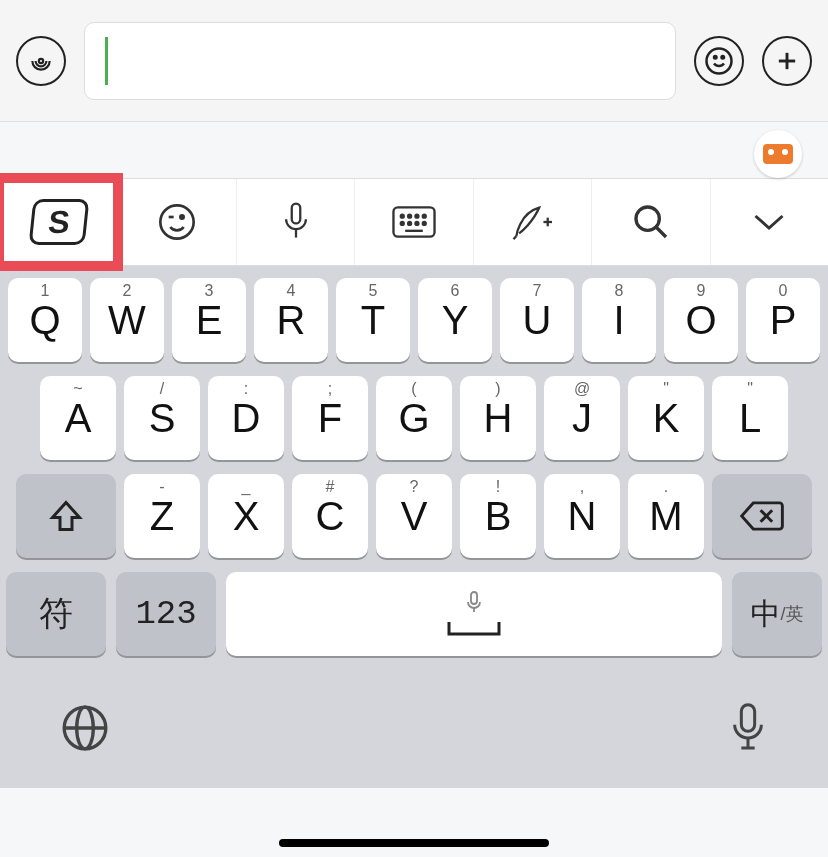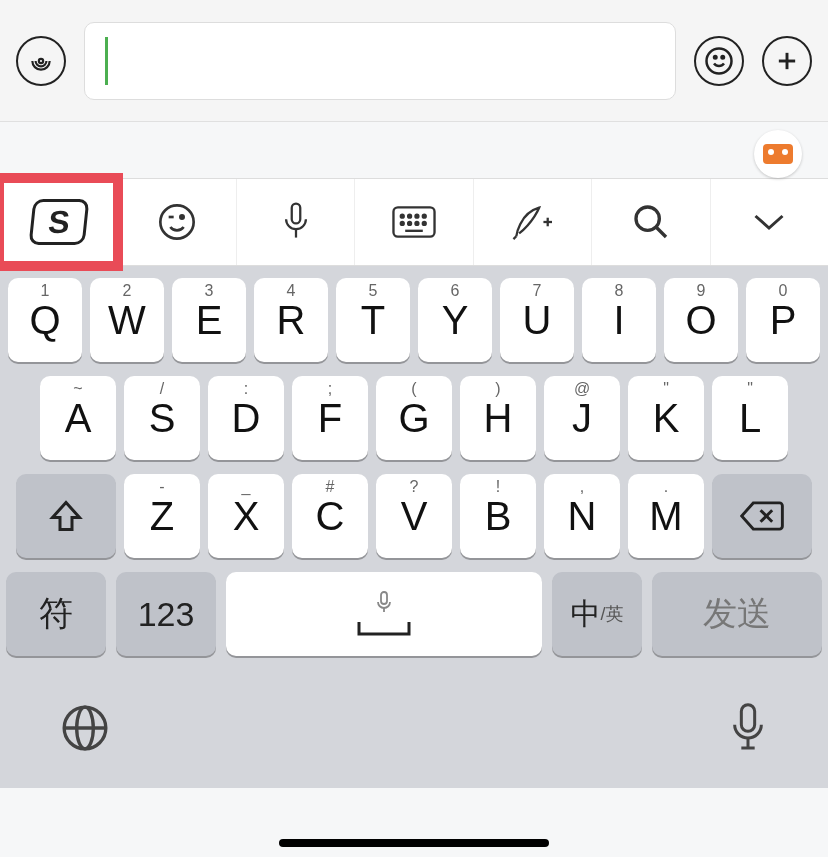--- a/index.html
+++ b/index.html
@@ -53,21 +53,21 @@
   .key.fn { background:#bfc2c9; }
   .key.shift { flex:0 0 100px; }
   .key.backsp { flex:0 0 100px; }
 
   .krow4 { display:flex; gap: 10px; }
   .krow4 .k4 {
     background:#bfc2c9; border-radius:10px; box-shadow: 0 2px 0 rgba(0,0,0,.3);
     height: 84px; display:flex; align-items:center; justify-content:center; font-size:34px; color:#222;
   }
   .k-sym { flex:0 0 100px; }
-  .k-123 { flex:0 0 100px; }
+  .k-123 { flex:0 0 100px;font-family:Liberation Mono, monospace; }
   .k-space { flex:1; background:#fff !important; flex-direction:column;}
   .k-lang { flex:0 0 90px; }
   .k-send { flex:0 0 170px; color:#777 !important; }
   .lang-main{font-size:30px;} .lang-sub{font-size:18px; color:#555;}
 
   .bottom-bar { height:120px; background:#d4d6db; display:flex; align-items:center; justify-content:space-between; padding: 0 60px;}
   .home-ind { position:absolute; bottom:10px; left:50%; transform:translateX(-50%); width: 270px; height:8px; background:#000; border-radius:4px;}
   .whole { position:relative; width:828px; height:857px; overflow:hidden; }
 
   svg { display:block; }
@@ -307,23 +307,20 @@
             <line x1="12" y1="18" x2="12" y2="22"></line>
           </svg>
       <svg width="54" height="18" viewBox="0 0 54 18" fill="none" stroke="#222" stroke-width="3">
             <polyline points="2,2 2,14 52,14 52,2"></polyline>
           </svg>
     </div>
     <div class="k4 k-lang">
       <span class="lang-main">中</span>
           <span class="lang-sub">/英</span>
     </div>
-    <div class="k4 k-send">
-          <span>发送</span>
-        </div>
   </div>
 
 </div>
 
 <div class="bottom-bar">
   <div>
     <svg width="50" height="50" viewBox="0 0 24 24" fill="none" stroke="#444" stroke-width="1.6">
           <circle cx="12" cy="12" r="10"></circle>
           <ellipse cx="12" cy="12" rx="4" ry="10"></ellipse>
           <line x1="2" y1="12" x2="22" y2="12"></line>

